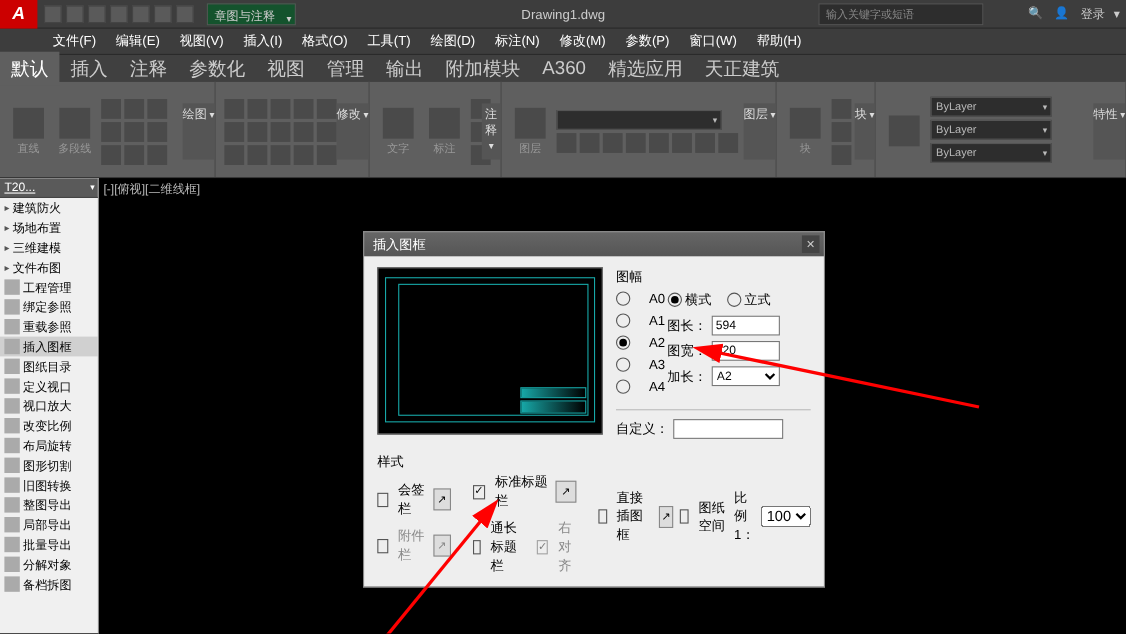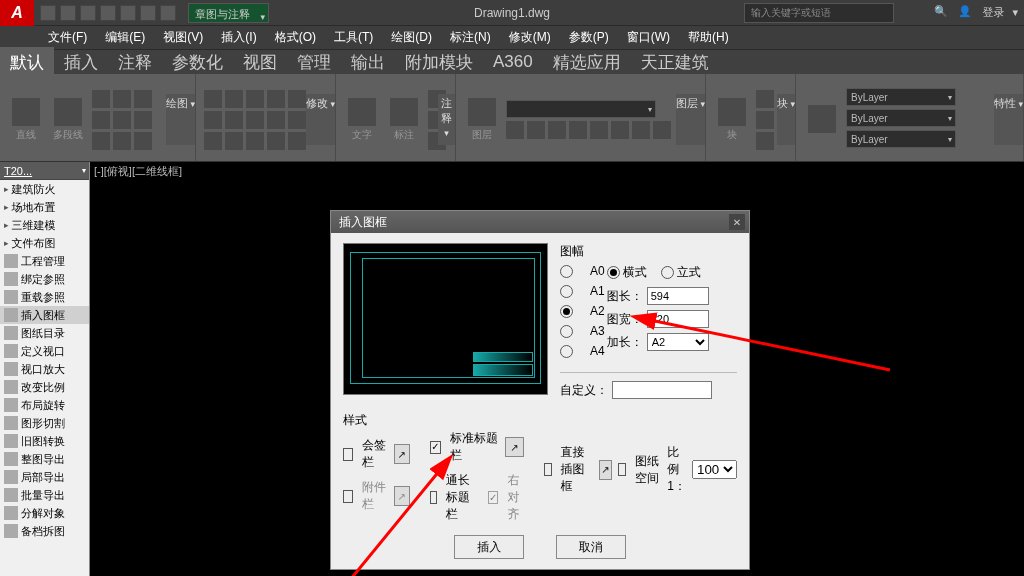--- a/index.html
+++ b/index.html
@@ -436,24 +436,20 @@
             <span class="check"></span>
             <span>图纸空间</span>
           </div>
         <div class="inline">
             <span>比例 1：</span>
             <select><option>100</option></select>
           </div>
       </div>
     </div>
 
-    <div class="btn-row">
-      <button class="btn">插入</button>
-      <button class="btn">取消</button>
-    </div>
   </div>
 </div>
 
 <div class="arrow" style="left:640px; top:310px;">
   <svg width="260" height="70">
       <defs>
         <marker id="ah1" markerWidth="10" markerHeight="10" refX="2" refY="3" orient="auto">
           <path d="M0,0 L0,6 L9,3 z" fill="#ff0000"></path>
         </marker>
       </defs>

